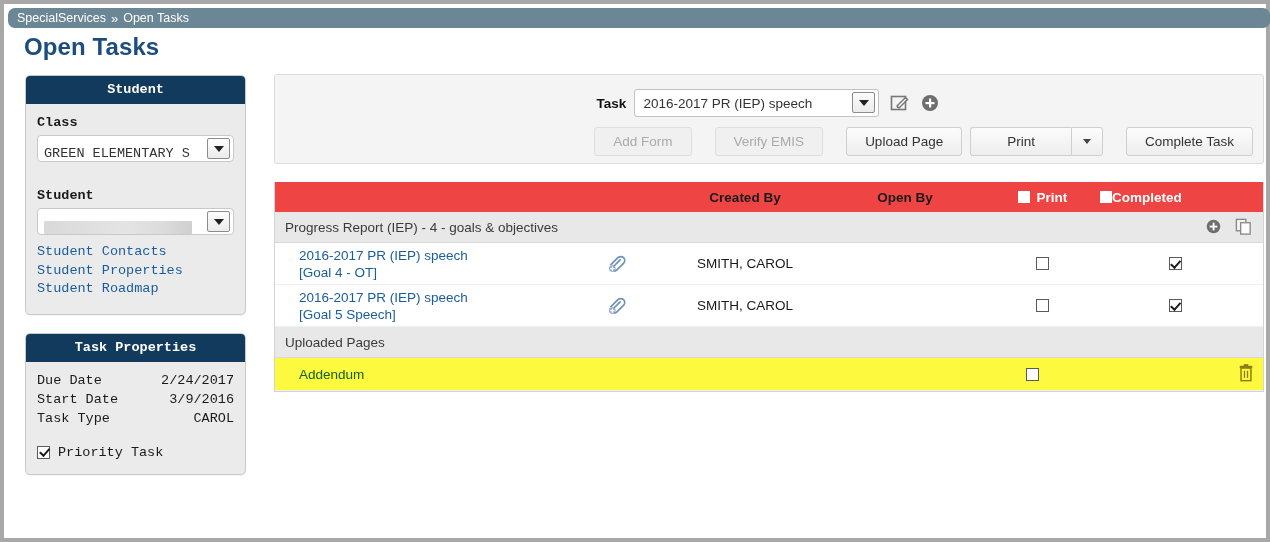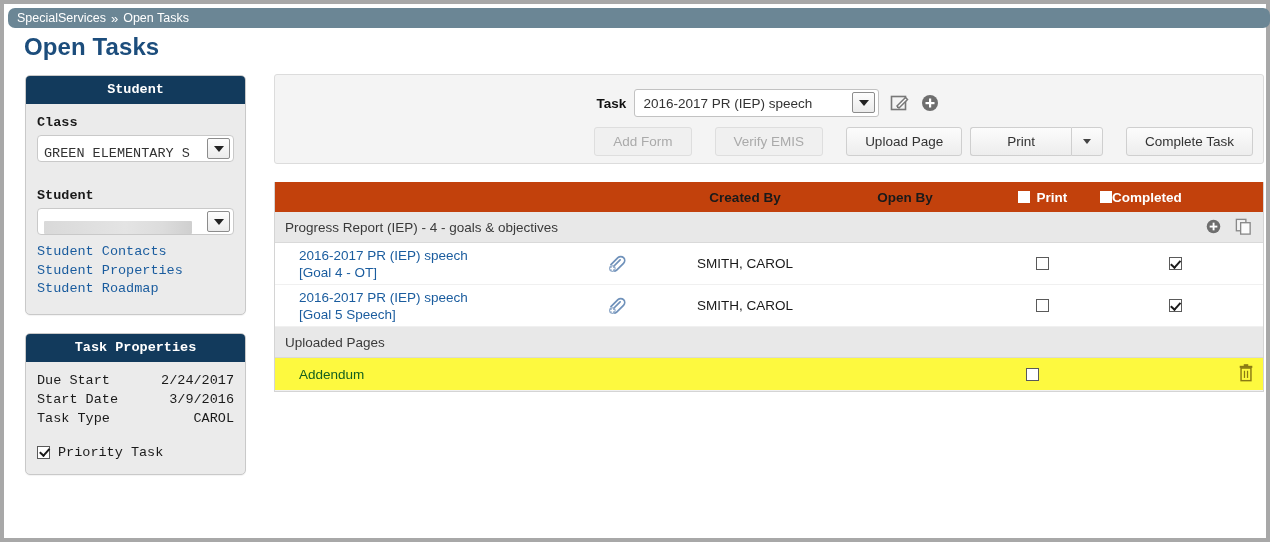--- a/index.html
+++ b/index.html
@@ -154,21 +154,21 @@
     cursor:pointer;
     white-space:nowrap;
   }
   .btn.disabled { color:#aaaaaa; background:#f0f0f0; border-color:#dedede; cursor:default; }
   .btn.split-main { margin-left:8px; border-top-right-radius:0; border-bottom-right-radius:0; border-right:none; padding:0 36px; }
   .btn.split-arrow { margin-left:0; padding:0 11px; border-top-left-radius:0; border-bottom-left-radius:0; }
   .caret-dn { width:0;height:0;border-left:4px solid transparent;border-right:4px solid transparent;border-top:5px solid #444; }
   
   .table { margin-top:18px; border:1px solid #d4d4d4; border-top:none; }
   .thead {
-    background:#c2410c; color:#ffffff;
+    background:#ef4444; color:#ffffff;
     height:30px; display:flex; align-items:center;
     font-size:13.5px; font-weight:bold;
   }
   .col-name   { width:330px; padding-left:10px; }
   .col-clip   { width:60px; }
   .col-created{ width:160px; text-align:center; }
   .col-open   { width:160px; text-align:center; }
   .col-print  { width:115px; display:flex; align-items:center; justify-content:center; gap:7px; }
   .col-comp   { width:150px; display:flex; align-items:center; }
   .col-act    { flex:1; text-align:right; padding-right:8px; }
@@ -238,21 +238,21 @@
           <a class="side-link">Student Properties</a>
           <a class="side-link">Student Roadmap</a>
         </div>
       </div>
     </div>
 
     <div class="panel">
       <div class="panel-head">Task Properties</div>
       <div class="panel-body">
         <div class="prop-row">
-          <span>Due Start</span>
+          <span>Due Date</span>
           <span>2/24/2017</span>
         </div>
         <div class="prop-row">
           <span>Start Date</span>
           <span>3/9/2016</span>
         </div>
         <div class="prop-row">
           <span>Task Type</span>
           <span>CAROL</span>
         </div>

